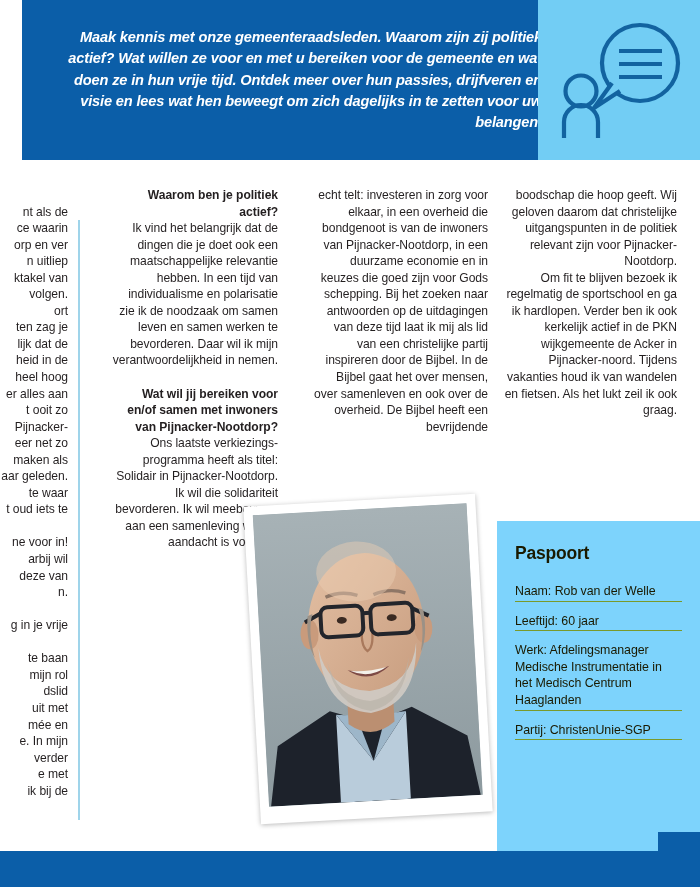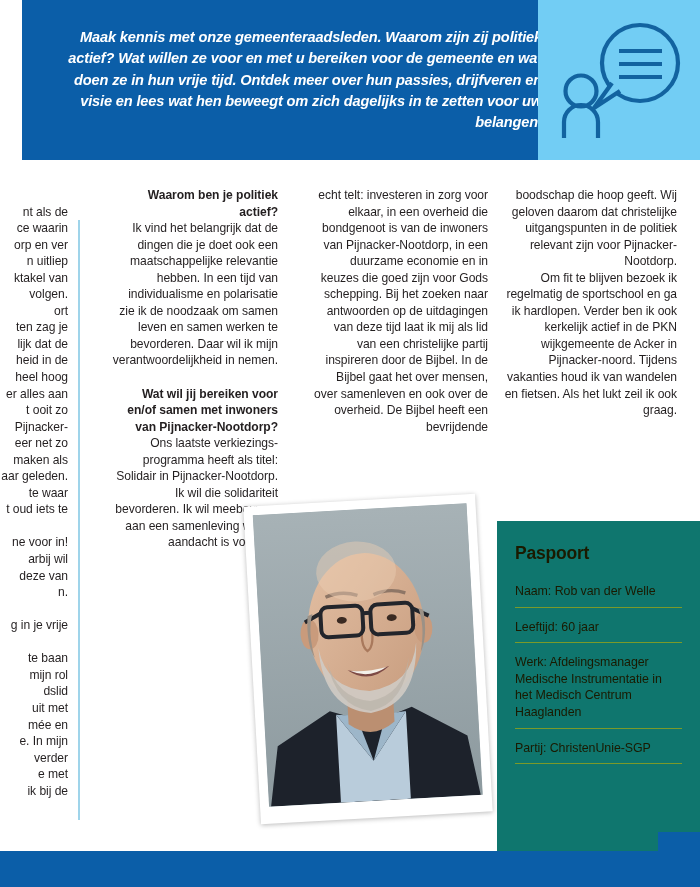--- a/index.html
+++ b/index.html
@@ -111,35 +111,35 @@
     overflow: hidden;
     background: #9aa7ac;
   }
 
   
   #paspoort {
     position: absolute;
     left: 497px; top: 521px;
     width: 203px;
     height: 330px;
-    background: #0f766e;
+    background: #7dd3fc;
     padding: 22px 18px 0 18px;
   }
   #paspoort-title {
     font-size: 17.5px;
     font-weight: bold;
     color: #1a1a00;
     letter-spacing: -0.2px;
     margin-bottom: 19px;
   }
   .pp-row {
     font-size: 12.4px;
     line-height: 16.6px;
     color: #1a1a00;
-    padding-bottom: 7px;
+    padding-bottom: 1px;
     border-bottom: 1.6px solid #7a9a2a;
     margin-bottom: 11px;
     letter-spacing: -0.05px;
   }
 
   
   #bottom-bar {
     position: absolute;
     left: 0; top: 851px;
     width: 700px;

